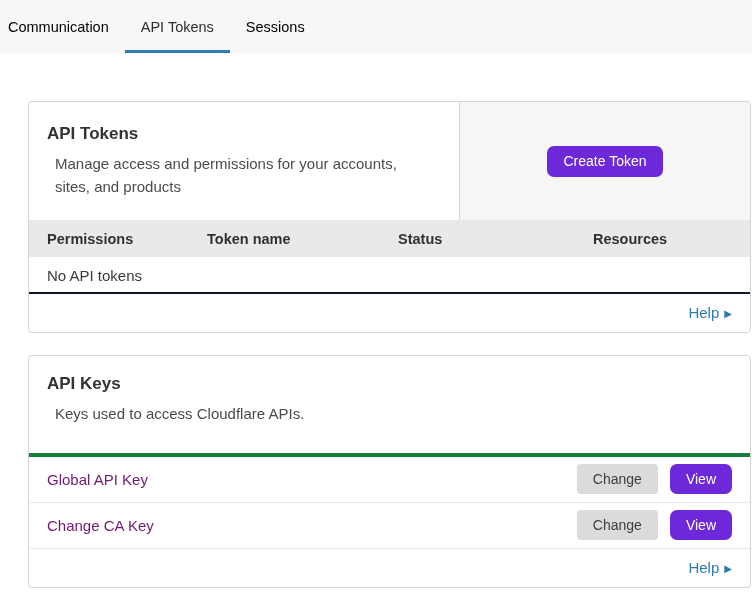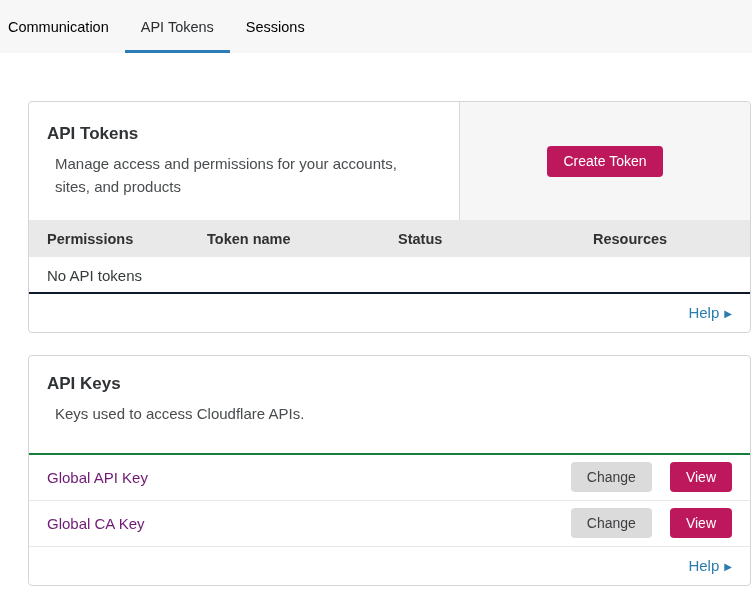--- a/index.html
+++ b/index.html
@@ -78,21 +78,21 @@
     display: inline-block;
     border: none;
     border-radius: 4px;
     font-family: "Liberation Sans", sans-serif;
     font-size: 14px;
     line-height: 30px;
     height: 31px;
     padding: 0 16px;
     cursor: pointer;
   }
-  .btn-primary { background: #be185d; color: #ffffff; }
+  .btn-primary { background: #6d28d9; color: #ffffff; border-radius: 7px; }
   .btn-secondary { background: #dbdbdb; color: #3c3e40; }
 
   
   .table-header {
     background: #e9e9e9;
     display: grid;
     grid-template-columns: 160px 191px 195px 1fr;
     align-items: center;
     height: 37px;
     padding: 0 18px;
@@ -116,32 +116,32 @@
     font-size: 15px;
     color: #2c7cb0;
     text-decoration: none;
     cursor: pointer;
   }
   .help-arrow { font-size: 10px; margin-left: 5px; vertical-align: 1px; }
 
   
   .simple-header {
     padding: 18px 18px 19px 18px;
-    border-bottom: 2px solid #15803d;
+    border-bottom: 4px solid #15803d;
   }
   .key-row {
     display: flex;
     align-items: center;
     justify-content: space-between;
     height: 46px;
     padding: 0 18px;
     border-bottom: 1px solid #e8e8e8;
   }
   .key-row-label { font-size: 15px; color: #701a75; }
-  .key-row-actions { display: flex; gap: 18px; }
+  .key-row-actions { display: flex; gap: 12px; }
   .key-row .btn { height: 30px; line-height: 29px; }
 </style>
 </head>
 <body>
 
 <nav class="tabbar">
   <div class="tab first">Communication</div>
   <div class="tab active">API Tokens</div>
   <div class="tab">Sessions</div>
 </nav>
@@ -181,21 +181,21 @@
 
     <div class="key-row">
       <span class="key-row-label">Global API Key</span>
       <span class="key-row-actions">
         <button class="btn btn-secondary">Change</button>
         <button class="btn btn-primary">View</button>
       </span>
     </div>
 
     <div class="key-row">
-      <span class="key-row-label">Global CA Key</span>
+      <span class="key-row-label">Change CA Key</span>
       <span class="key-row-actions">
         <button class="btn btn-secondary">Change</button>
         <button class="btn btn-primary">View</button>
       </span>
     </div>
 
     <div class="help-row">
       <a class="help-link"><span>Help</span><span class="help-arrow">▶</span></a>
     </div>
   </section>

